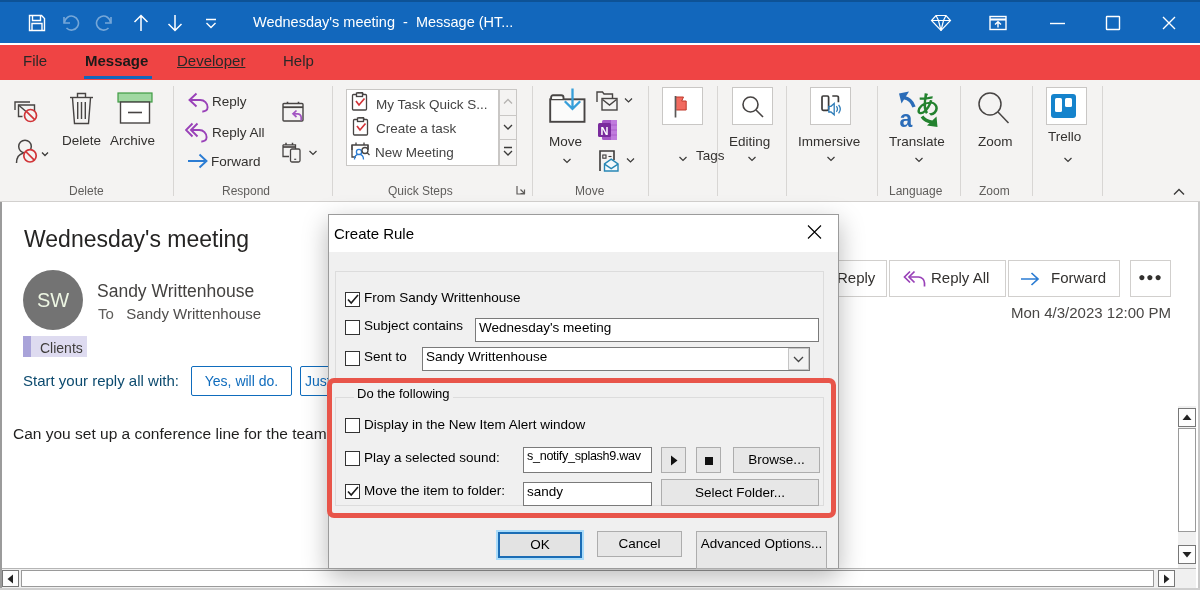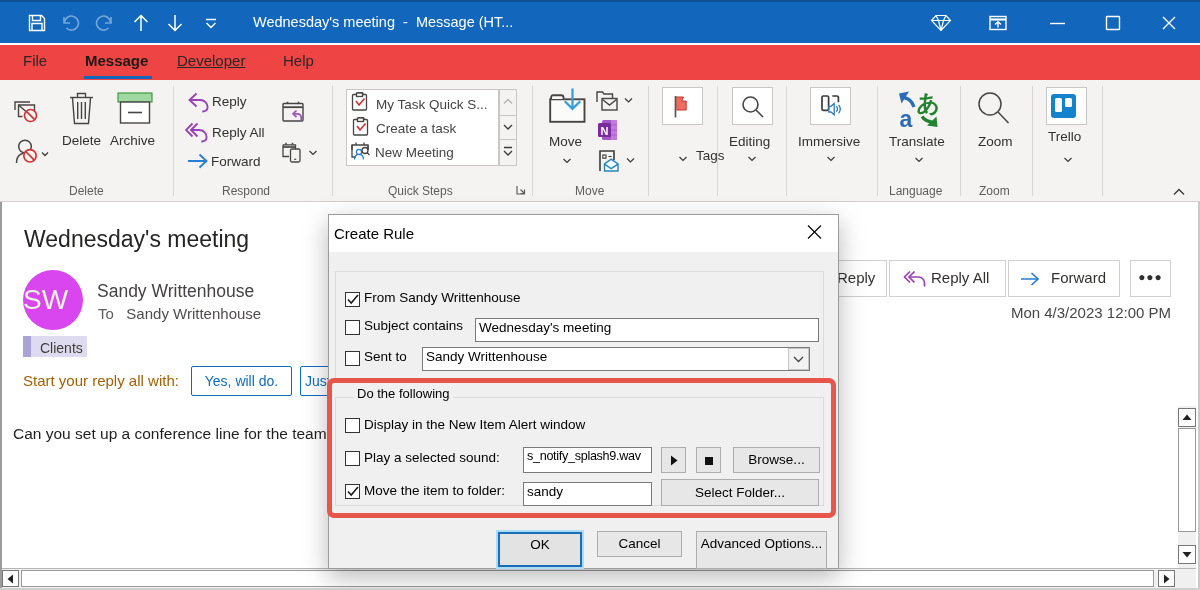--- a/index.html
+++ b/index.html
@@ -327,27 +327,27 @@
         <path d="M1.5 2 L5 5.5 L8.5 2"></path>
       </svg>
     <div class="sep" style="left:1102px"></div>
 
     <svg class="abs chev" style="left:1172px;top:107px" width="14" height="10" viewBox="0 0 14 10" fill="none" stroke="#3b3a39" stroke-width="1.4">
         <path d="M2 7.5 L7 2.5 L12 7.5"></path>
       </svg>
   </div>
   <div id="content">
     <div class="abs" style="left:24px;top:24px;font-size:23px;color:#252423;">Wednesday's meeting</div>
-    <div class="abs" style="left:23px;top:68px;width:60px;height:60px;border-radius:50%;background:#d946ef;color:#edf6e3;font-size:28px;line-height:60px;">SW</div>
+    <div class="abs" style="left:23px;top:68px;width:60px;height:60px;border-radius:50%;background:#737373;color:#edf6e3;font-size:20px;text-align:center;line-height:60px;">SW</div>
     <div class="abs" style="left:97px;top:79px;font-size:17.5px;color:#444240;">Sandy Writtenhouse</div>
     <div class="abs" style="left:98px;top:103px;font-size:15px;color:#5f5d5b;">To&nbsp;&nbsp;&nbsp;<span style="color:#504e4c;">Sandy Writtenhouse</span></div>
     <div class="abs" style="left:23px;top:134px;width:64px;height:21px;background:#dedbf0;"></div>
     <div class="abs" style="left:23px;top:134px;width:8px;height:21px;background:#a9a3d9;"></div>
     <div class="abs" style="left:40px;top:138px;font-size:14px;color:#3f3d3b;">Clients</div>
-    <div class="abs" style="left:23px;top:170px;font-size:15px;color:#a16207;">Start your reply all with:</div>
+    <div class="abs" style="left:23px;top:170px;font-size:15px;color:#0c4a6e;">Start your reply all with:</div>
     <div class="abs" style="left:191px;top:164px;width:101px;height:30px;border:1px solid #0f6cbd;border-radius:2px;background:#fff;color:#0f6cbd;font-size:14px;text-align:center;line-height:28px;">Yes, will do.</div>
     <div class="abs" style="left:300px;top:164px;width:110px;height:30px;border:1px solid #0f6cbd;border-radius:2px;background:#fff;color:#0f6cbd;font-size:14px;text-align:left;padding-left:4px;line-height:28px;">Just checking.</div>
     <div class="abs" style="left:13px;top:223px;font-size:15.5px;color:#201f1e;">Can you set up a conference line for the team meeting on Wednesday?</div>
 
     <div class="abs" style="left:810px;top:58px;width:77px;height:37px;border:1px solid #d1cfcd;background:#fff;"></div>
     <div class="abs" style="left:837px;top:67px;font-size:15px;color:#33312f;">Reply</div>
     <div class="abs" style="left:889px;top:58px;width:117px;height:37px;border:1px solid #d1cfcd;background:#fff;"></div>
     <svg class="abs" style="left:903px;top:68px" width="23" height="18" viewBox="0 0 23 18" fill="none" stroke="#9941b8" stroke-width="1.7">
       <path d="M7 1.5 L1.5 7 L7 12.5"></path>
       <path d="M11.5 1.5 L6 7 L11.5 12.5"></path>
@@ -421,21 +421,21 @@
     <div class="btn" style="left:367px;top:232px;width:25px;height:26px;"><span style="display:inline-block;width:8px;height:8px;background:#111;margin-top:9px;"></span></div>
     <div class="btn" style="left:404px;top:232px;width:87px;height:26px;line-height:24px;">Browse...</div>
     <div class="cb" style="left:16px;top:269px;"></div>
     <svg class="abs" style="left:18px;top:271px" width="12" height="11" viewBox="0 0 12 11" fill="none" stroke="#1a1a1a" stroke-width="1.6">
         <path d="M1 5.5 L4.2 9 L11 1"></path>
       </svg>
     <div class="cblabel" style="left:35px;top:268px;">Move the item to folder:</div>
     <div class="field" style="left:194px;top:267px;width:129px;height:24px;">sandy</div>
     <div class="btn" style="left:332px;top:264px;width:158px;height:27px;line-height:25px;">Select Folder...</div>
 
-    <div class="btn" style="left:169px;top:317px;width:84px;height:35px;line-height:22px;border:2px solid #1b6db5;box-shadow:0 0 0 2px #aadcfa;background:#e3e3e3;">OK</div>
+    <div class="btn" style="left:169px;top:317px;width:84px;height:26px;line-height:22px;border:2px solid #1b6db5;box-shadow:0 0 0 2px #aadcfa;background:#e3e3e3;">OK</div>
     <div class="btn" style="left:268px;top:316px;width:85px;height:26px;line-height:24px;">Cancel</div>
     <div class="btn" style="left:367px;top:316px;width:131px;height:38px;line-height:24px;">Advanced Options...</div>
   </div>
   <div id="redbox"></div>
   <div id="lborder"></div>
     <div id="rborder"></div>
     <div id="bborder"></div>
 </div>
 
 </body></html>

